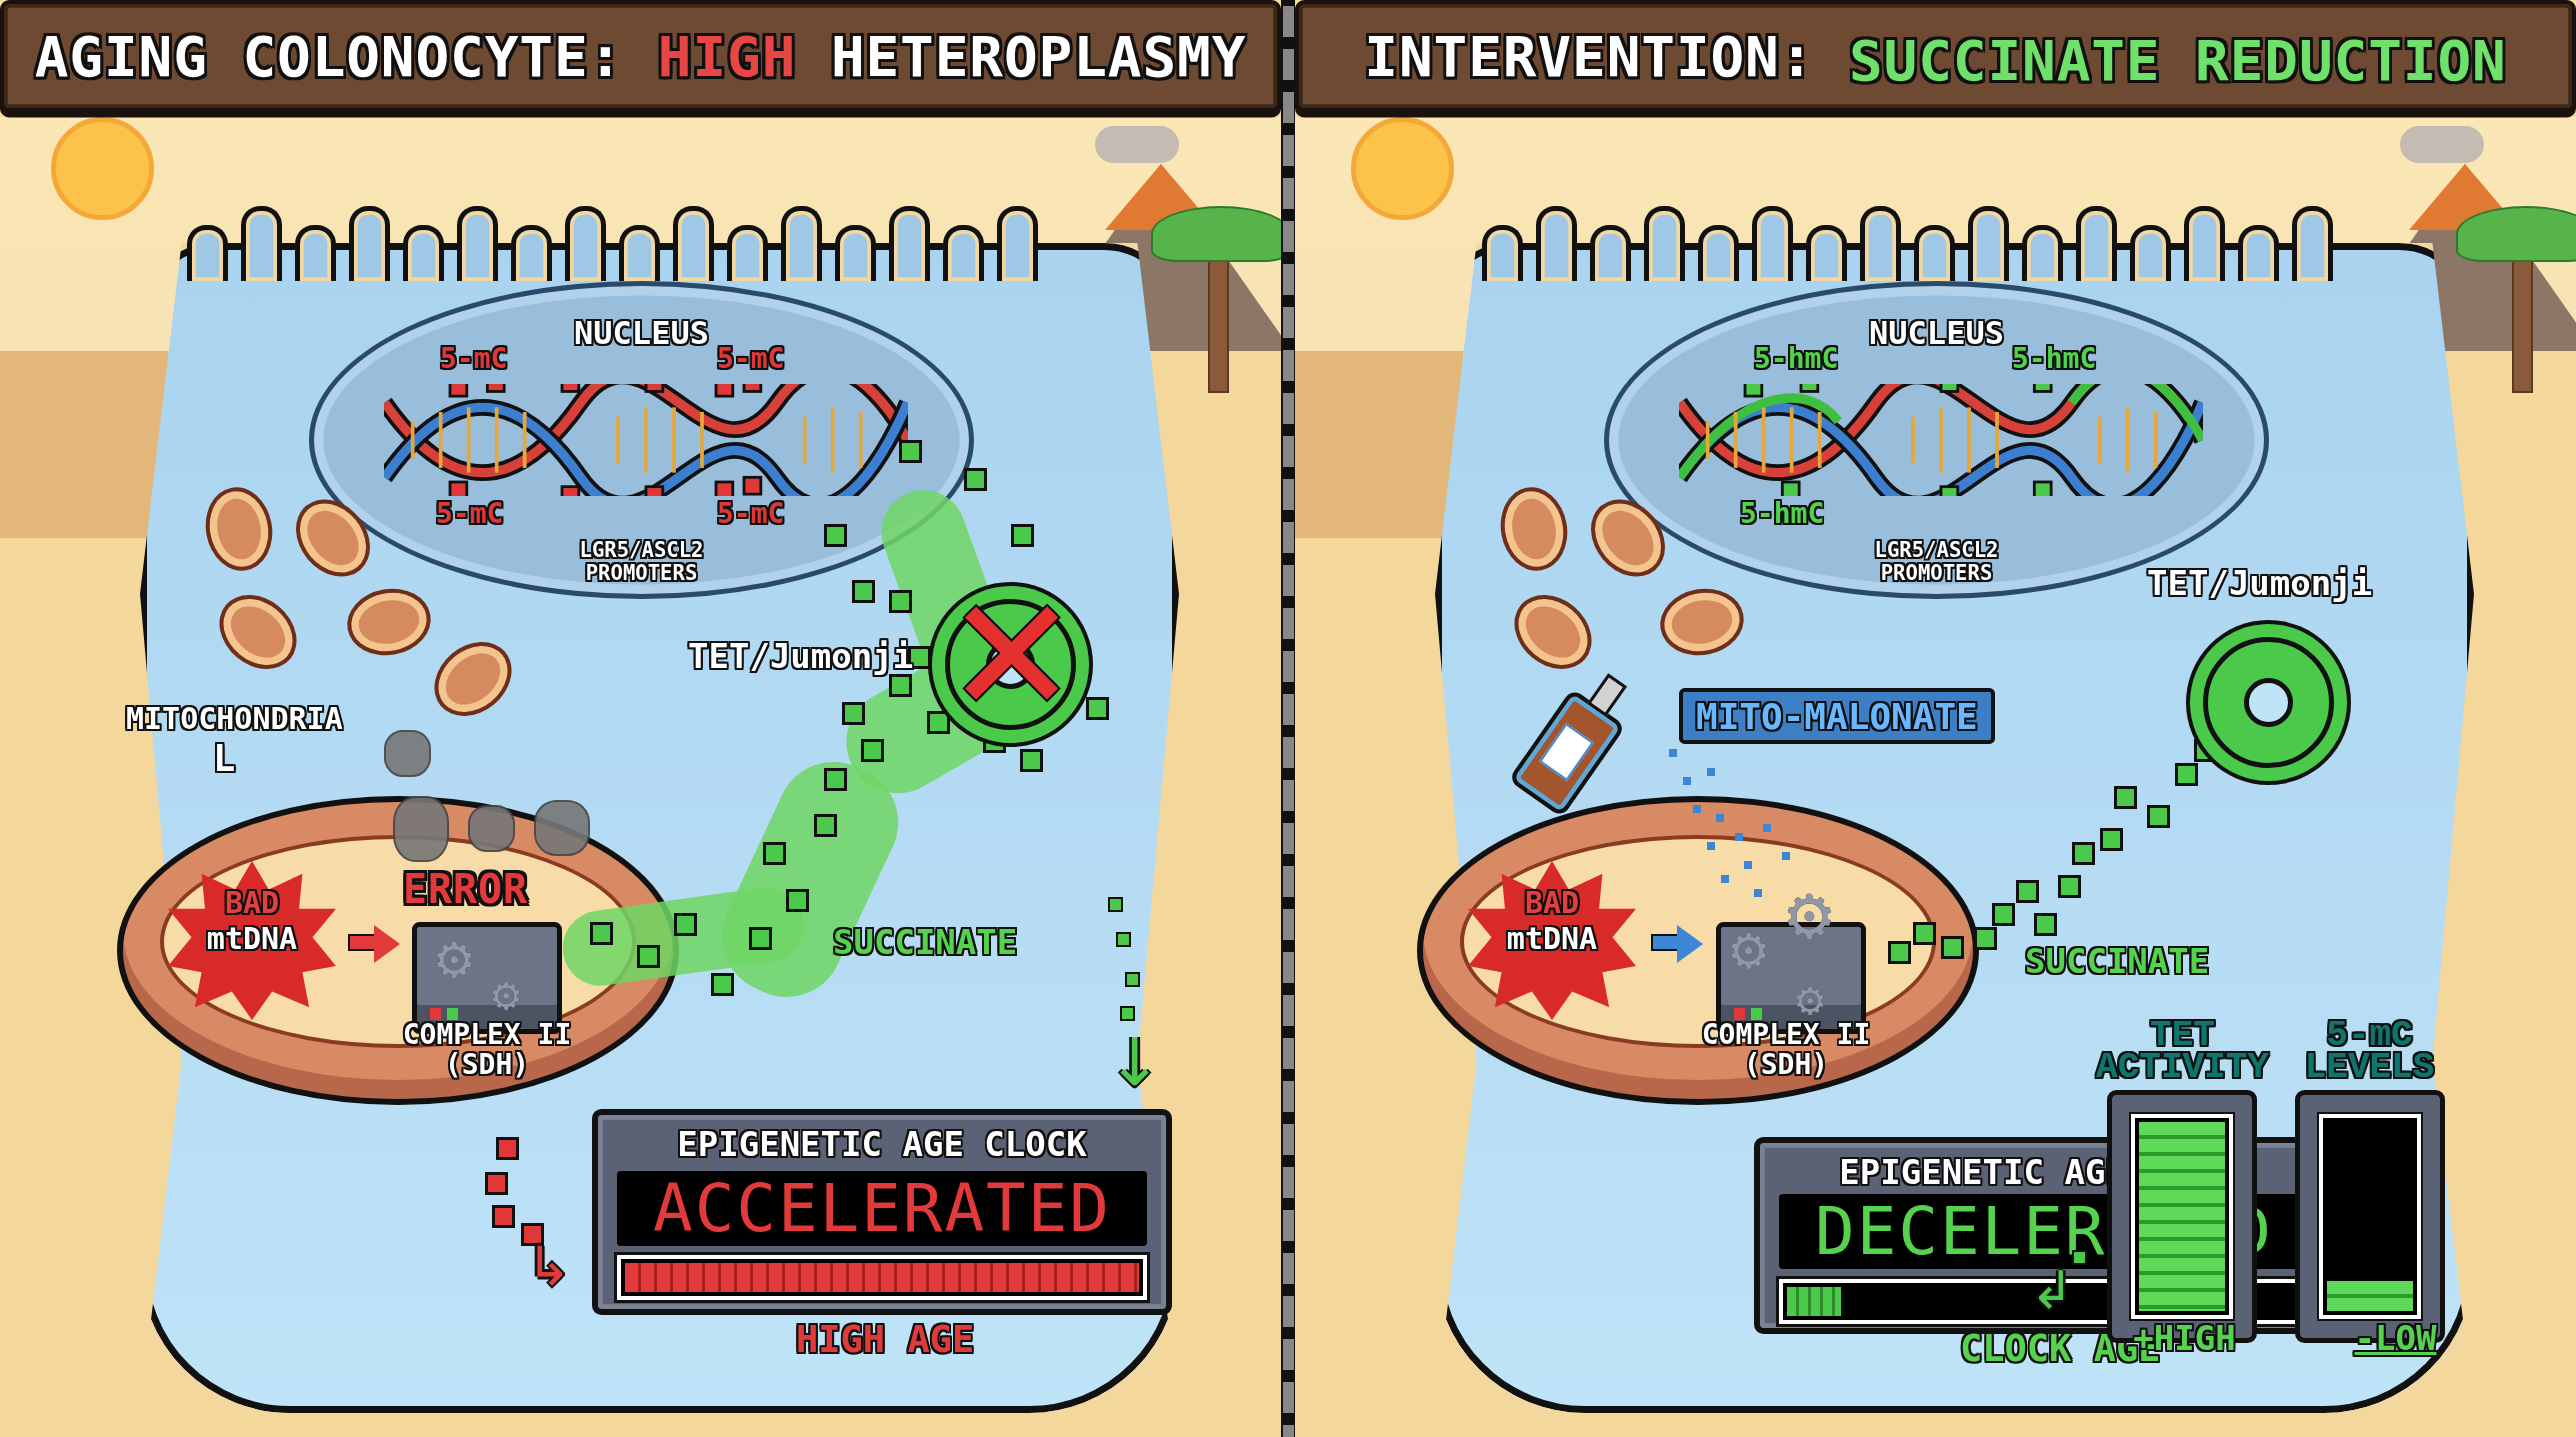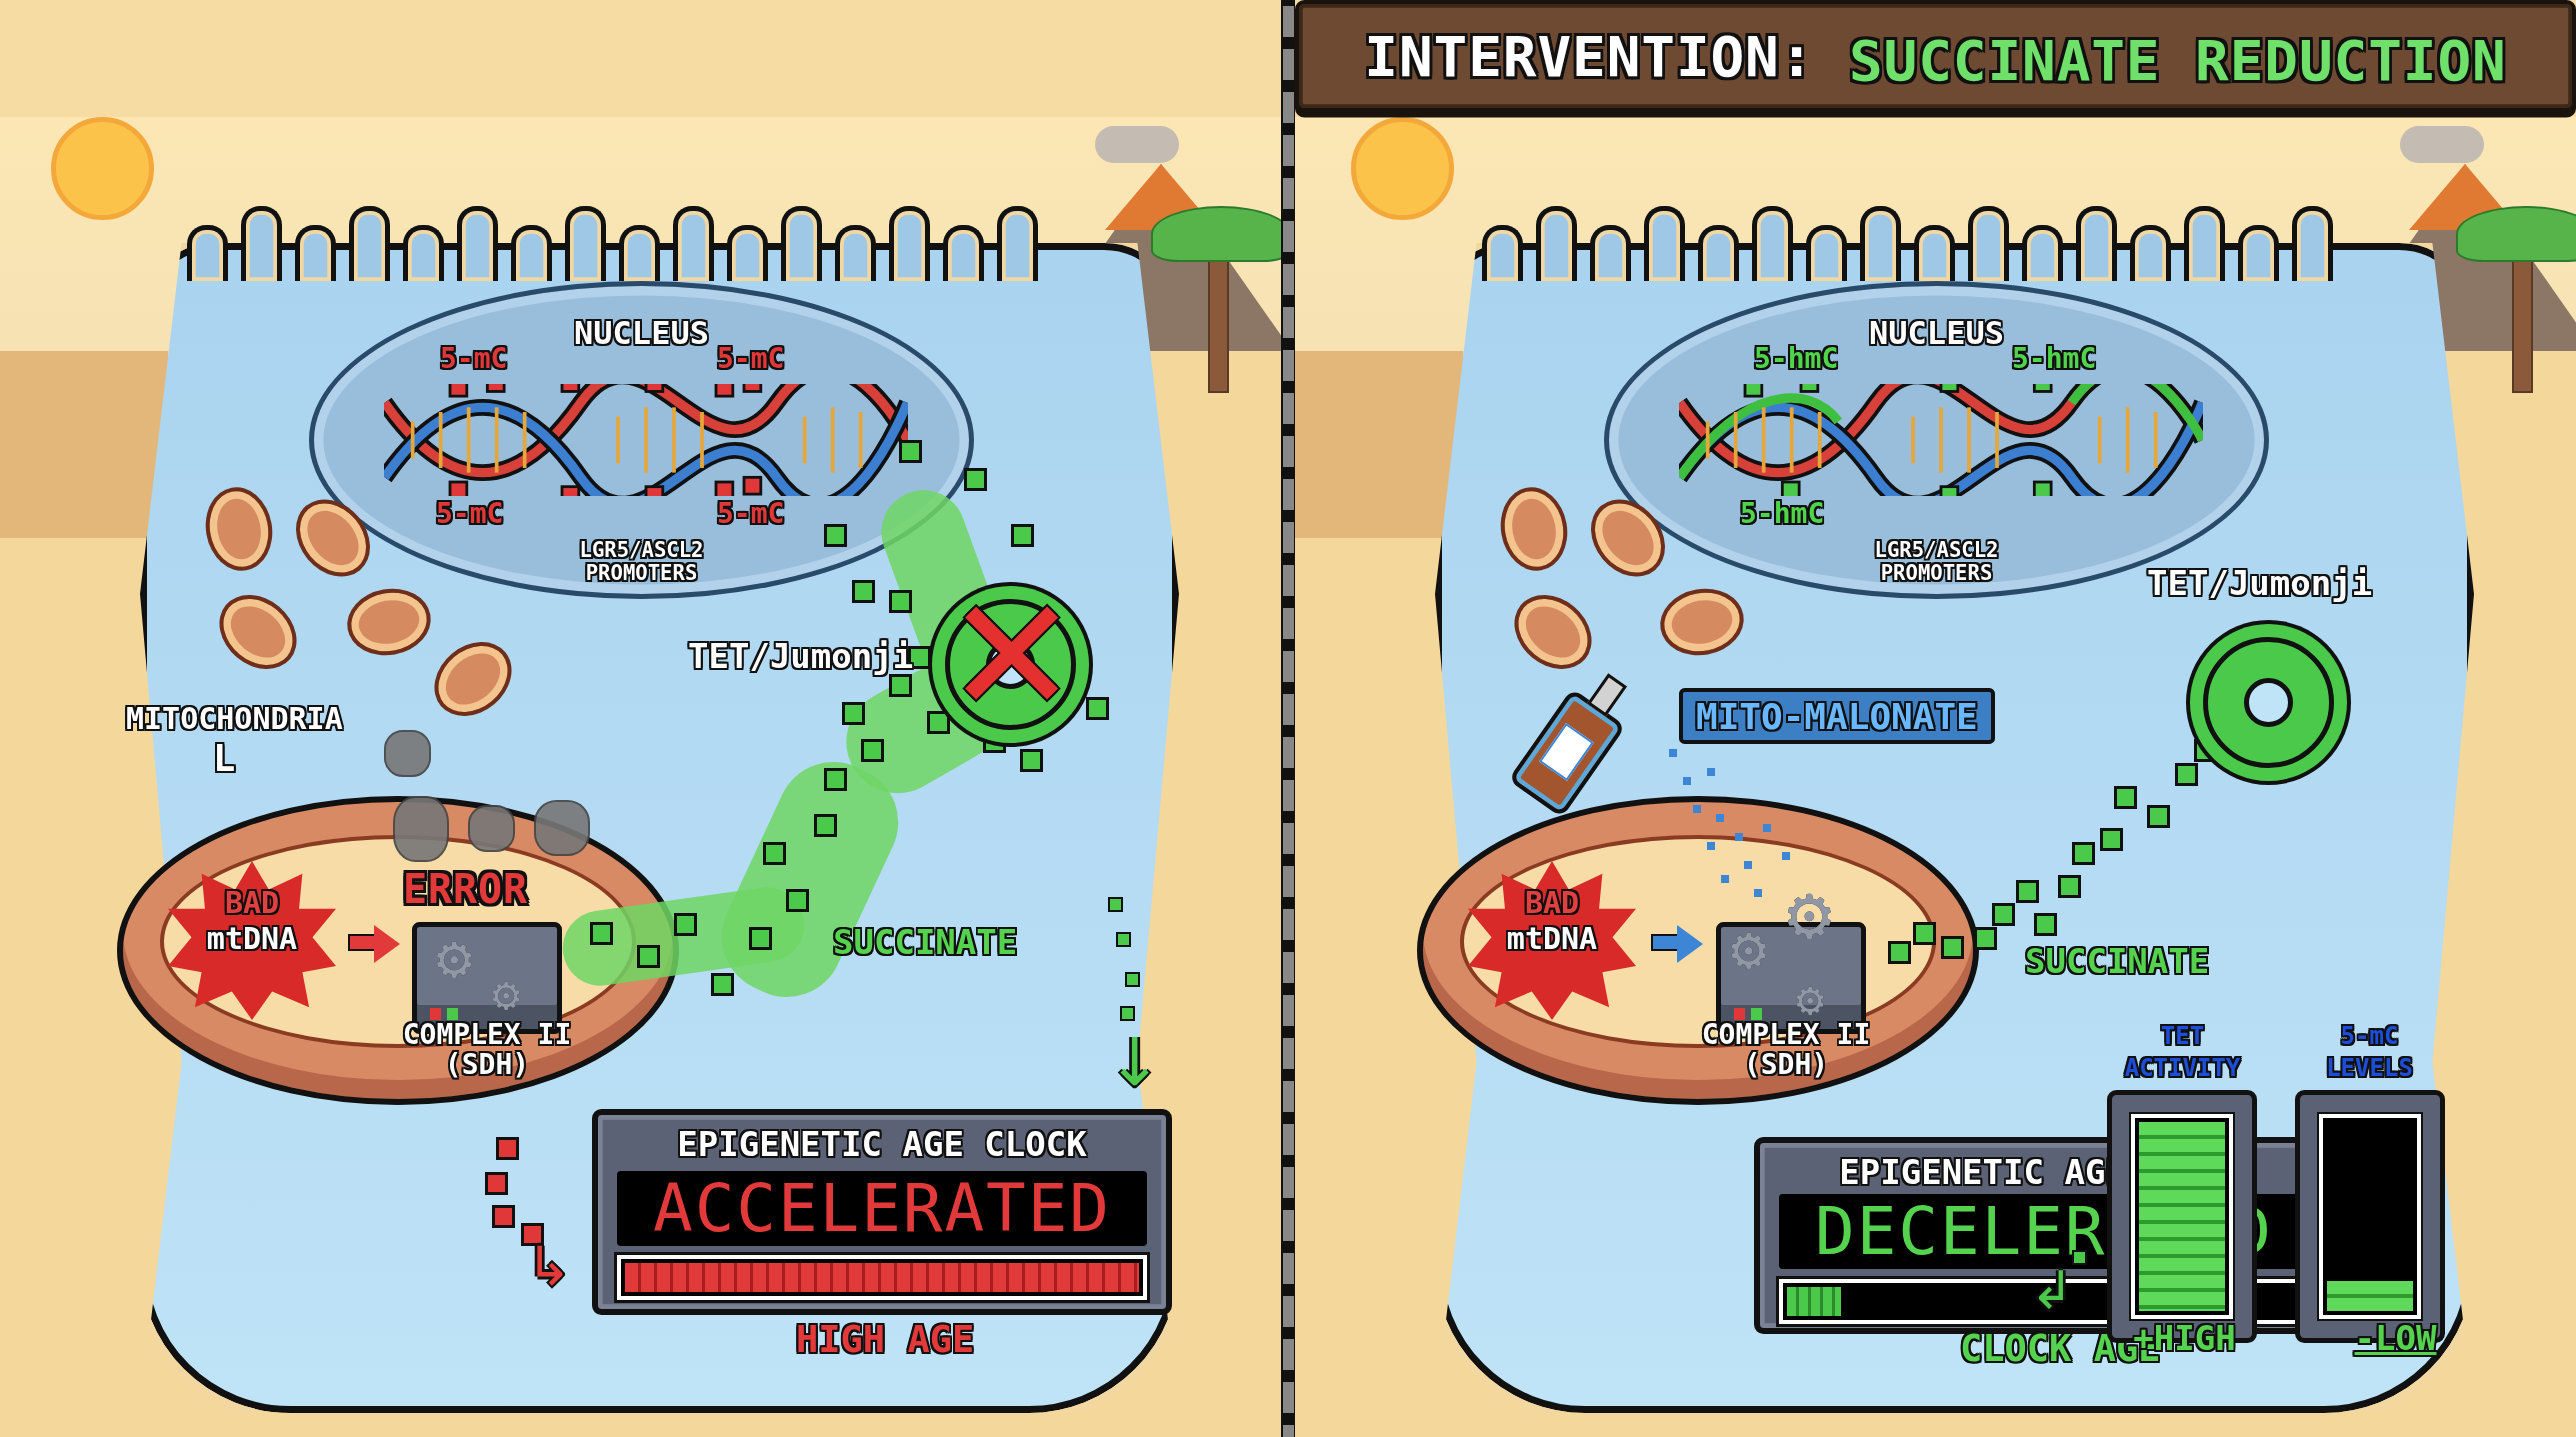--- a/index.html
+++ b/index.html
@@ -161,21 +161,21 @@
   }
   .clock-title { position: absolute; left: 0; right: 0; top: 9.4px; text-align: center; color: #fff; font-size: 34px; }
   .clock-screen { position: absolute; left: 19px; right: 19px; background: #000; border-radius: 3.7px; display: flex; align-items: center; justify-content: center; font-weight: normal; font-family: "DejaVu Sans Mono", monospace; letter-spacing: 1.9px; }
   .clock-bar { position: absolute; left: 19px; right: 19px; height: 45px; background: #000; border: 4.7px solid #fff; outline: 3.7px solid #111; }
   .clock-bar-fill { position: absolute; left: 3.7px; top: 3.7px; bottom: 3.7px; background: repeating-linear-gradient(to right, #e23a3a 0 13px, #a81e1e 13px 16px); }
   .clock-bar-fill.green { background: repeating-linear-gradient(to right, #4bc94a 0 9.4px, #2d8a2d 9.4px 12px); }
 
   .meter { position: absolute; width: 150px; height: 253px; background: #5b6275; border: 5.6px solid #111; border-radius: 9.4px; }
   .meter-inner { position: absolute; left: 19px; right: 19px; top: 19px; bottom: 19px; background: #000; border: 4.7px solid #fff; outline: 2.8px solid #111; }
   .meter-fill { position: absolute; left: 3.7px; right: 3.7px; bottom: 3.7px; background: repeating-linear-gradient(to bottom, #5fd95a 0 13px, #2c9a2c 13px 17px); }
-  .meter-title { position: absolute; color: #1d4ed8; font-size: 24px; text-align: center; line-height: 32px; width: 225px; }
+  .meter-title { position: absolute; color: #0f766e; font-size: 36px; text-align: center; line-height: 32px; width: 225px; font-family: Liberation Mono, monospace; }
   .meter-sub { position: absolute; color: #56d34e; font-size: 34px; text-align: center; width: 187px; }
 
   .drug-tag { position: absolute; background: #3d7fc4; border: 4.7px solid #111; border-radius: 5.6px; padding: 3.7px 13px; color: #69b8ff; font-size: 36px; }
   .bottle {
     position: absolute; width: 66px; height: 112px; background: #a3552e; border: 4.7px solid #111; border-radius: 11.2px;
     transform: rotate(35deg); box-shadow: inset 0 0 0 4.7px #5ca9d9;
   }
   .bottle-label { position: absolute; left: 11.2px; top: 28px; width: 34px; height: 47px; background: #fff; border: 2.8px solid #3d86d6; }
   .bottle-nozzle { position: absolute; left: 17px; top: -37px; width: 22.5px; height: 37px; background: #d2d2d2; border: 3.7px solid #111; }
   .spray-dot { position: absolute; width: 7.5px; height: 7.5px; background: #3d86d6; }
@@ -361,20 +361,23 @@
 
   <div class="clock" style="left:592px; top:1109px; width:580px; height:206px;">
     <div class="clock-title pixel-text-thin">EPIGENETIC AGE CLOCK</div>
     <div class="clock-screen" style="top:56px; height:75px; color:#e23a3a; font-size:66px;">ACCELERATED</div>
     <div class="clock-bar" style="top:140px;">
       <div class="clock-bar-fill" style="right:3.7px;"></div>
     </div>
   </div>
   <div class="label-red pixel-text-thin" style="left:796px; top:1318px; font-size:37px;">HIGH AGE</div>
 
+  <div class="title-bar pixel-text">
+    <span>AGING COLONOCYTE: </span><span class="hl-red">HIGH</span><span> HETEROPLASMY</span>
+  </div>
 </div>
 
 <div class="divider"></div>
 
 <div class="panel right">
   <div class="sky"></div>
   <div class="sand"></div>
   <div class="sea-strip" style="left:0;"></div>
 
   <div class="sun" style="left:56px;"></div>

